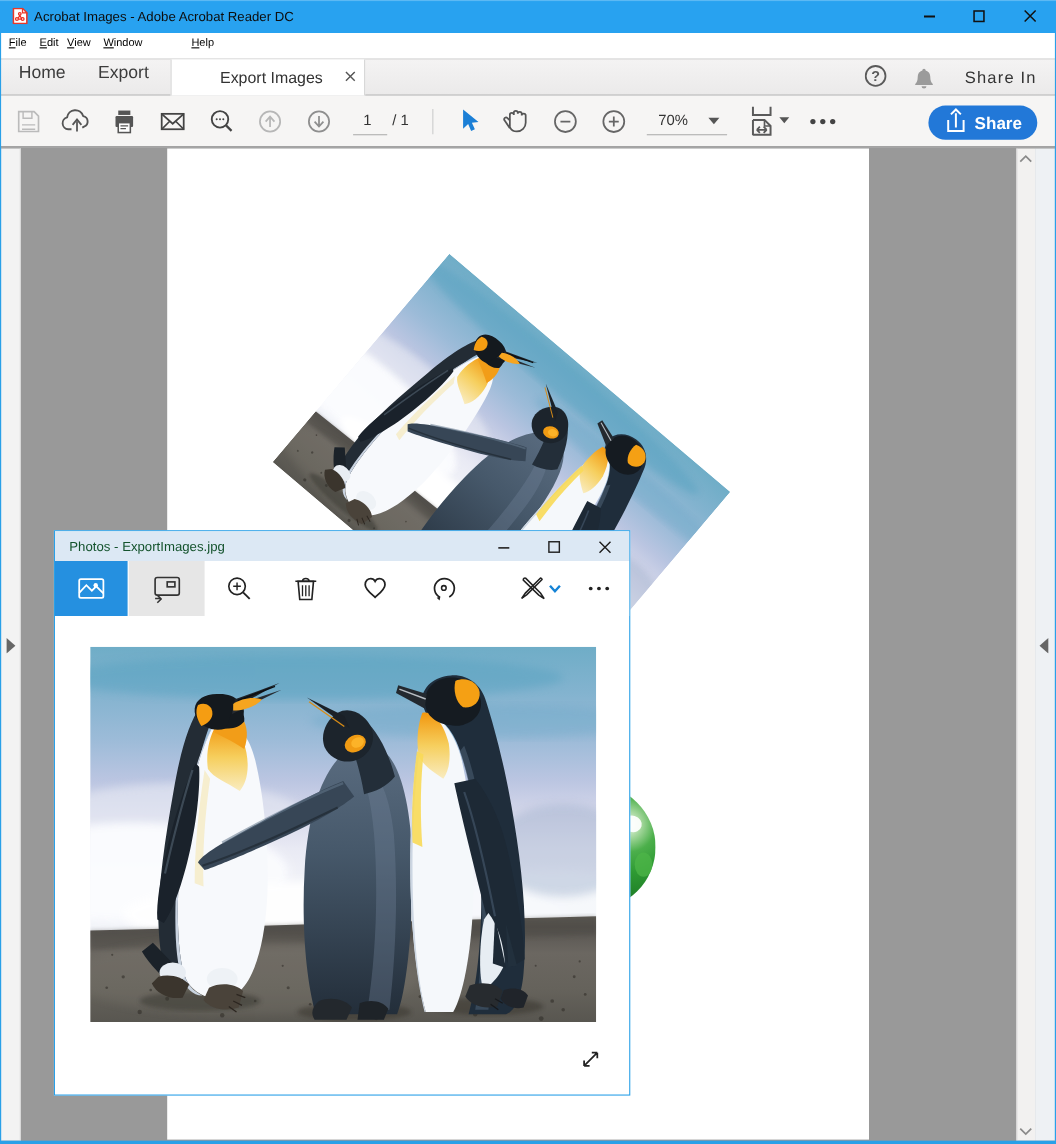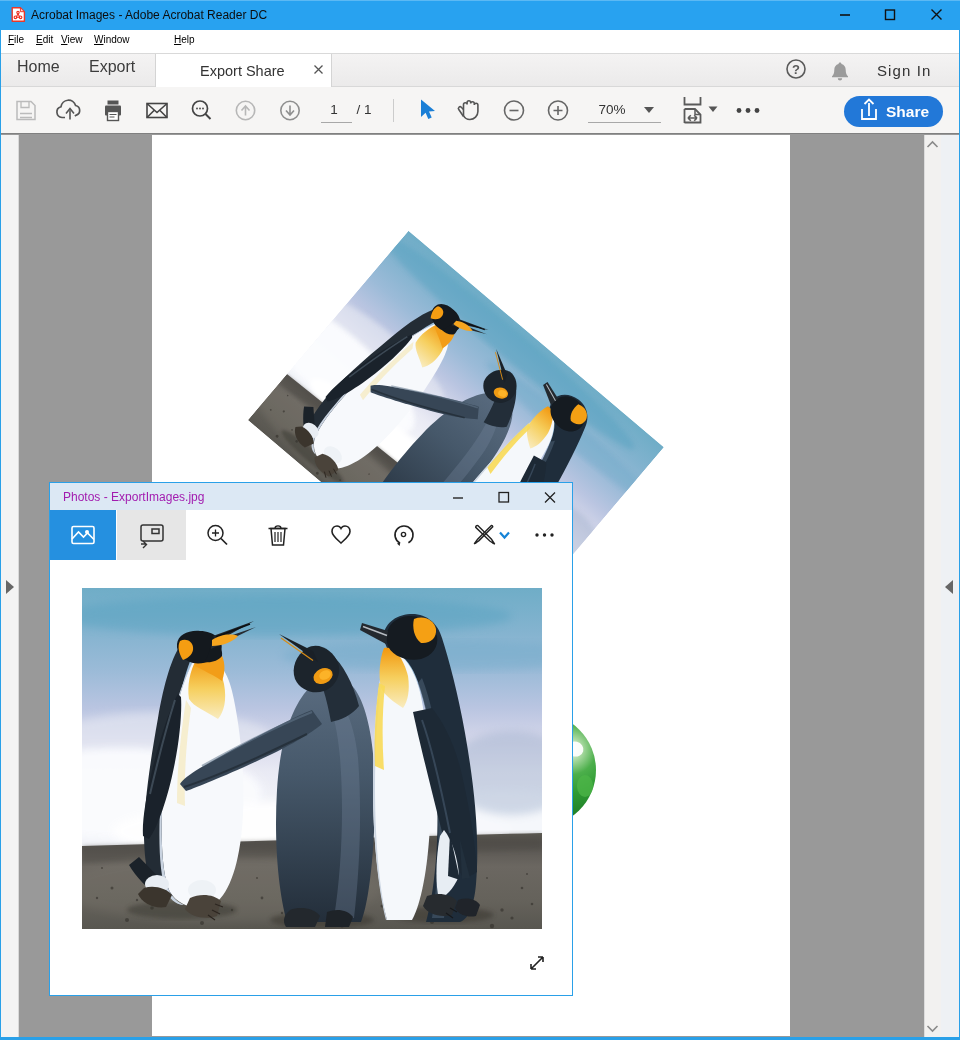--- a/index.html
+++ b/index.html
@@ -19,21 +19,21 @@
 #rstrip{left:941px;top:135px;width:19px;height:902px;background:#eef1f4;border-right:1px solid #29a0e8}
 #sbar{left:924px;top:135px;width:17px;height:902px;background:#f2f1f0;border-left:1px solid #dcdcdc}
 #page{left:152px;top:135px;width:638px;height:901px;background:#fff}
 #botborder{left:0;top:1037px;width:960px;height:3px;background:#29a0e8}
 
 #rotimg{left:409px;top:230px;width:335px;height:250px;transform:rotate(40.3deg);transform-origin:0 0}
 #ball{left:482px;top:713px;width:114px;height:114px}
 
 #pwin{left:49px;top:482px;width:524px;height:514px;background:#fff;border:1px solid #2aa0e8}
 #ptitle{left:0;top:0;width:522px;height:27px;background:#dce8f4}
-#ptitletext{left:13px;top:7px;font-size:12px;color:#a21caf}
+#ptitletext{left:13px;top:7px;font-size:12px;color:#14532d}
 #ptools{left:0;top:27px;width:522px;height:50px;background:#fff}
 #pbtn1{left:0;top:27px;width:66px;height:50px;background:#2590e0}
 #pbtn2{left:67px;top:27px;width:69px;height:50px;background:#e6e6e6}
 #photo{left:32px;top:105px;width:460px;height:341px}
 </style></head>
 <body>
 <div class="abs" id="titlebar"></div>
 <svg class="abs" style="left:11px;top:7px" width="15" height="15" viewBox="0 0 15 15">
     <path d="M1.2 0.7 h8.2 l4 4 v9.6 h-12.2 Z" fill="#fff" stroke="#ea3829" stroke-width="1.4" stroke-linejoin="round"></path>
     <path d="M9.4 0.7 l4 4 h-4 Z" fill="#ffd9d4" stroke="#ea3829" stroke-width="1"></path>
@@ -53,31 +53,31 @@
 <div class="abs" id="menubar"></div>
 <div class="abs mitem" style="left:8px"><span>F</span>ile</div>
 <div class="abs mitem" style="left:36px"><span>E</span>dit</div>
 <div class="abs mitem" style="left:61px"><span>V</span>iew</div>
 <div class="abs mitem" style="left:94px"><span>W</span>indow</div>
 <div class="abs mitem" style="left:174px"><span>H</span>elp</div>
 <div class="abs" id="tabbar"></div>
 <div class="abs" id="activetab"></div>
 <div class="abs tab" style="left:17px">Home</div>
 <div class="abs tab" style="left:89px">Export</div>
-<div class="abs tab" style="left:200px;color:#333;font-size:14.5px;top:63px">Export Share</div>
+<div class="abs tab" style="left:200px;color:#333;font-size:14.5px;top:63px">Export Images</div>
 <svg class="abs" style="left:313px;top:64px" width="11" height="11" viewBox="0 0 11 11">
     <path d="M1.5 1.5 l8 8 M9.5 1.5 l-8 8" stroke="#555" stroke-width="1.3"></path>
   </svg>
 <svg class="abs" style="left:786px;top:59px" width="160" height="22" viewBox="0 0 160 22">
 <circle cx="10" cy="10" r="9" fill="none" stroke="#5a5a5a" stroke-width="1.6"></circle>
 <text x="10" y="15" font-size="13" font-weight="bold" fill="#5a5a5a" text-anchor="middle" font-family="Liberation Sans">?</text>
 <path d="M54 3.5 c0.8 0 1.5 0.7 1.5 1.5 c2.8 0.8 4.2 3 4.2 5.8 c0 3.5 0.8 5.2 2.3 6.5 l0 1 l-16 0 l0 -1 c1.5 -1.3 2.3 -3 2.3 -6.5 c0 -2.8 1.4 -5 4.2 -5.8 c0 -0.8 0.7 -1.5 1.5 -1.5 Z" fill="#9b9b9b"></path>
 <path d="M51.8 19.3 a2.2 2.2 0 0 0 4.4 0 Z" fill="#9b9b9b"></path>
 </svg>
-<div class="abs" style="left:877px;top:62px;font-size:15px;letter-spacing:1.1px;color:#333">Sign In</div>
+<div class="abs" style="left:877px;top:62px;font-size:15px;letter-spacing:1.1px;color:#333">Share In</div>
 <div class="abs" id="toolbar"></div>
 
 <svg class="abs" style="left:0;top:87px" width="960" height="47" viewBox="0 0 960 47">
 <g transform="translate(26,23.5)" stroke="#bbb" fill="none" stroke-width="1.5">
  <path d="M-9 -9 h14 l4 4 v14 h-18 Z"></path>
       <path d="M-5 -9 v6 h8 v-6 M-6 3 h12 M-6 7 h12" stroke-width="1.3"></path>
 </g>
 <g transform="translate(70,23.5)" stroke="#555" fill="none" stroke-width="1.7">
  <path d="M-5 7 h-3 a5.5 5.5 0 0 1 -1 -10.8 a7.5 7.5 0 0 1 14.6 -1.2 a5 5 0 0 1 0.8 9.6 l-1.6 0.9"></path>
  <path d="M0 9 v-9 M-4 3 l4 -5 l4 5" stroke-width="1.6"></path>

